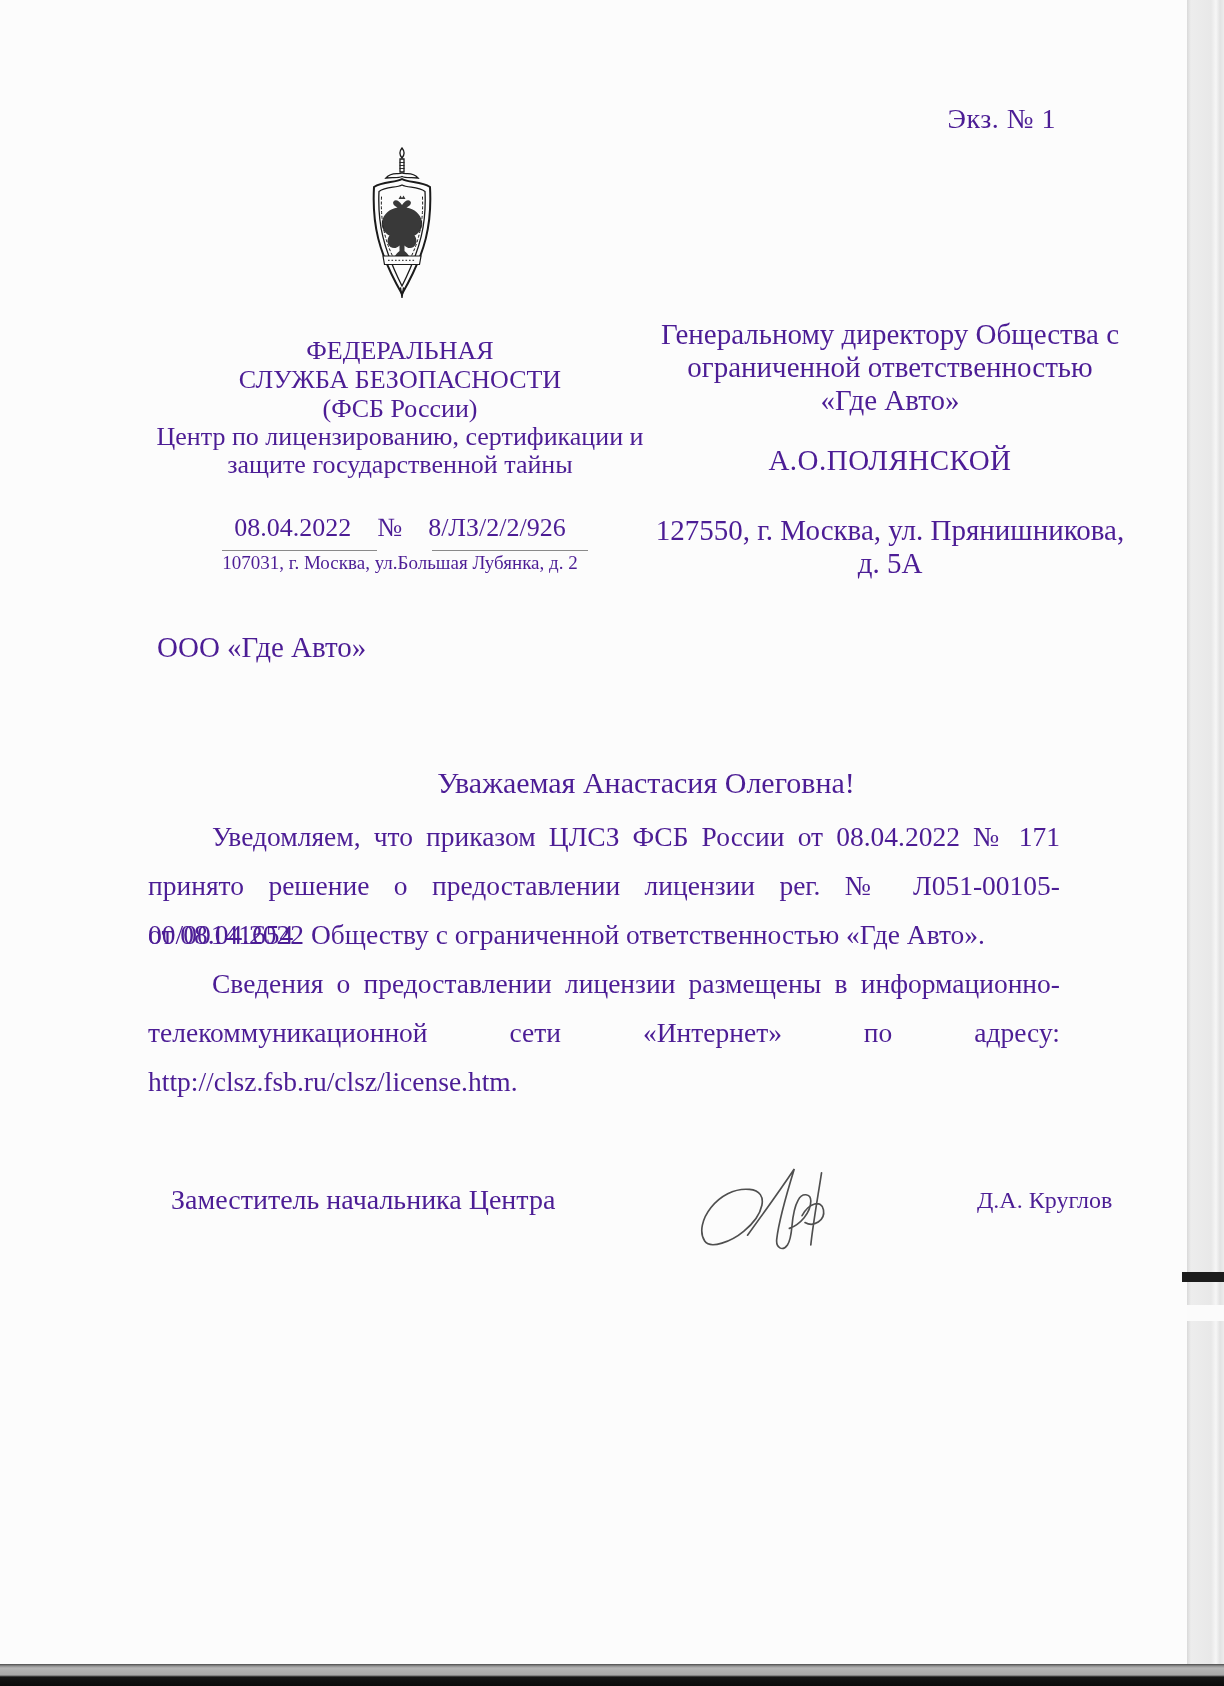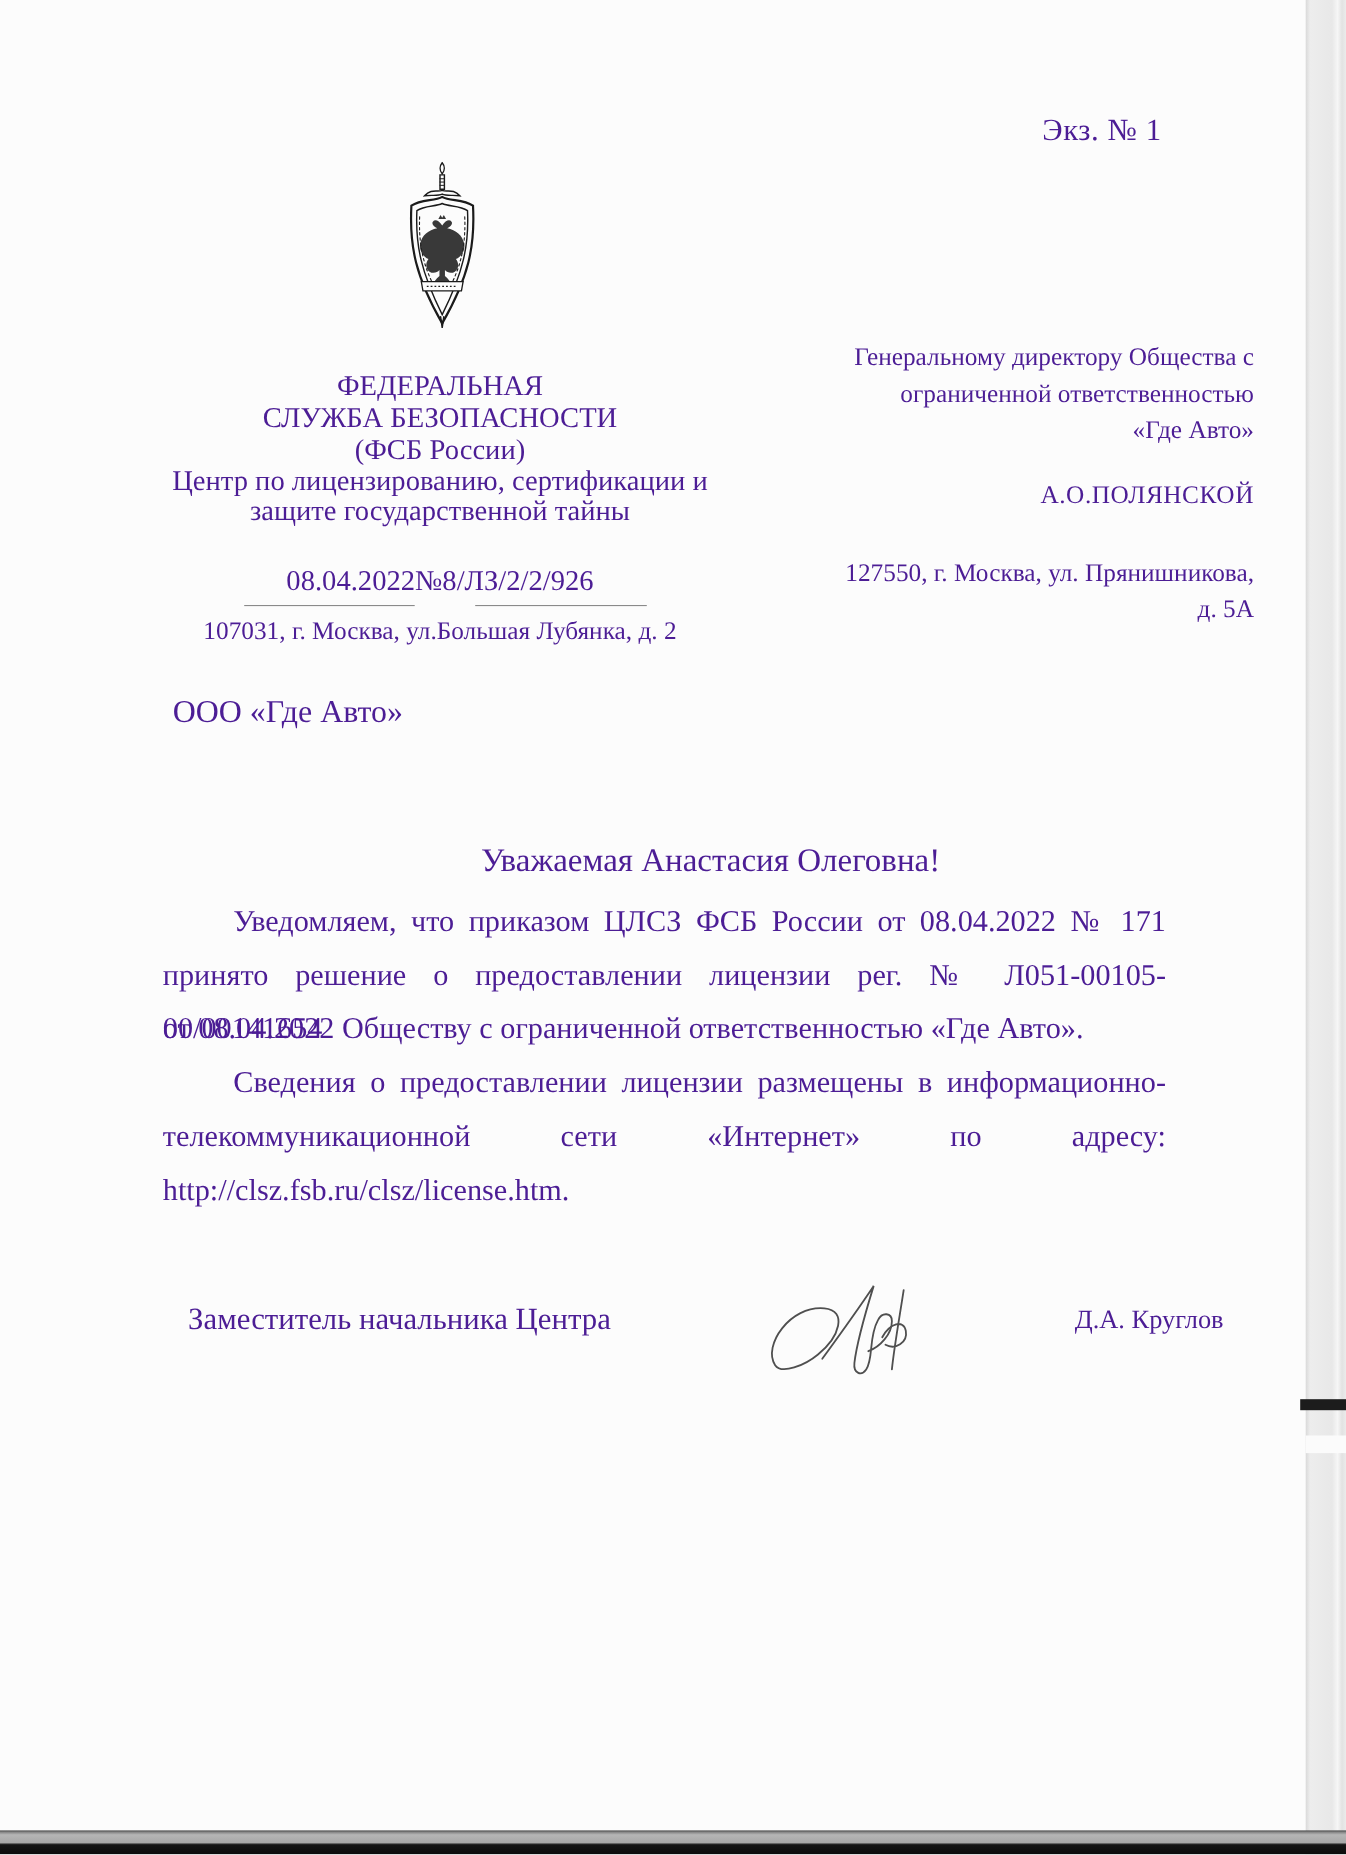--- a/index.html
+++ b/index.html
@@ -28,30 +28,30 @@
 
   
   .emblem{ position:absolute; left:352px; top:147px; width:100px; height:152px; }
 
   
   .lh-left{ position:absolute; left:150px; top:336px; width:500px; height:260px; text-align:center;font-family:Liberation Serif, serif; }
   .lh-org{ font-size:26px; line-height:29px; }
   .lh-unit{ font-size:26px; line-height:28px; }
   .lh-daterow{
     position:absolute; top:176px; left:0; width:100%;
-    display:flex; justify-content:center; align-items:baseline; 
+    display:flex; justify-content:center; align-items:baseline; gap:26px;
     font-size:26px; line-height:32px;
   }
   .uline{ position:absolute; height:0; border-bottom:1.5px solid #8a8a8a; }
   .ul1{ top:214px; left:72px;  width:155px; }
   .ul2{ top:214px; left:282px; width:156px; }
-  .lh-addr{ position:absolute; top:225px; left:0; width:100%; font-size:23px; line-height:26px; }
+  .lh-addr{ position:absolute; top:214px; left:0; width:100%; font-size:19px; line-height:26px; }
 
   
-  .recipient{ position:absolute; left:640px; top:308px; width:500px; text-align:right; font-size:23px; }
+  .recipient{ position:absolute; left:640px; top:318px; width:500px; text-align:center; font-size:29px; }
   .recipient .r-lines{ line-height:33px; }
   .recipient .r-name{ margin-top:27px; line-height:32px; letter-spacing:0.5px; }
   .recipient .r-addr{ margin-top:38px; line-height:33px; }
 
   
   .subject{ position:absolute; left:157px; top:632px; font-size:29px; line-height:30px; }
 
   
   .salutation{ position:absolute; left:190px; top:766px; width:912px; text-align:center; font-size:30px; line-height:33px; }
 

